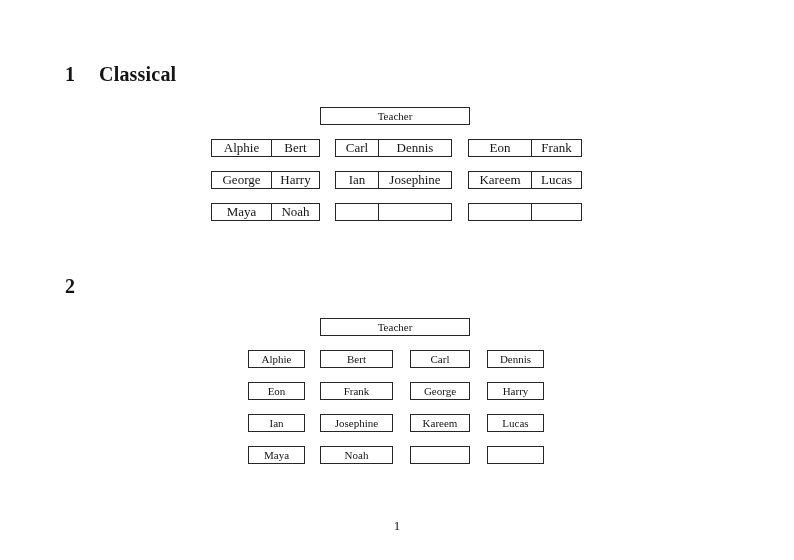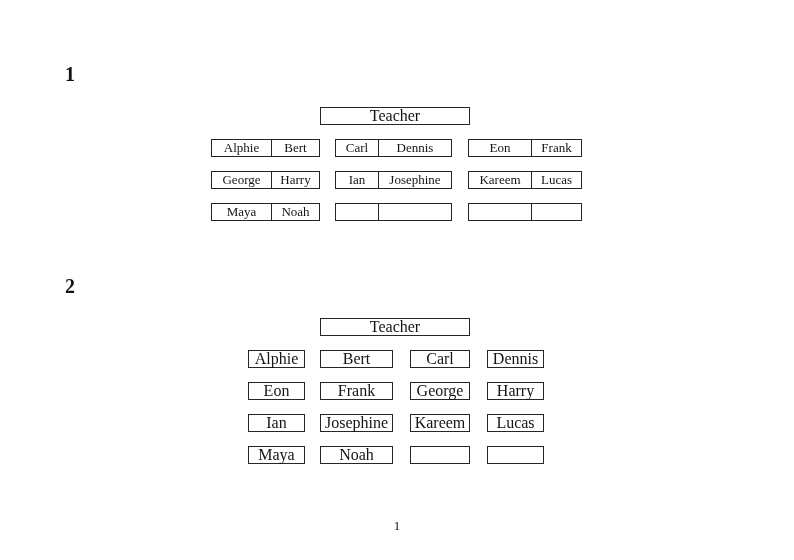--- a/index.html
+++ b/index.html
@@ -23,21 +23,21 @@
   .section-heading .sec-num { width: 34px; }
   .box {
     position: absolute;
     height: 18px;
     border: 1px solid #262626;
     box-sizing: border-box;
     background: #ffffff;
     display: flex;
     align-items: center;
     justify-content: center;
-    font-size: 16px;
+    font-size: 11px;
     line-height: 16px;
   }
   .pairbox {
     position: absolute;
     height: 18px;
     border: 1px solid #262626;
     box-sizing: border-box;
     background: #ffffff;
     display: flex;
   }
@@ -61,20 +61,21 @@
     font-size: 13px;
   }
 </style>
 </head>
 <body>
 
 <div class="page">
 
   <h1 class="section-heading" style="left:65px; top:63px;">
     <span class="sec-num">1</span>
+    <span class="sec-title">Classical</span>
   </h1>
 
   <div class="box" style="left:320px; top:107px; width:150px;">Teacher</div>
 
   <div class="pairbox" style="left:211px; top:139px; width:109px;">
     <div class="cell first" style="width:59px;">Alphie</div>
     <div class="cell second">Bert</div>
   </div>
   <div class="pairbox" style="left:335px; top:139px; width:117px;">
     <div class="cell first" style="width:42px;">Carl</div>

